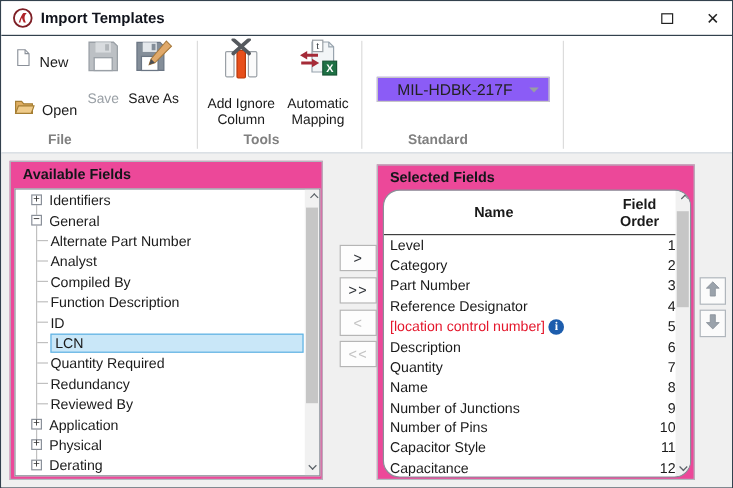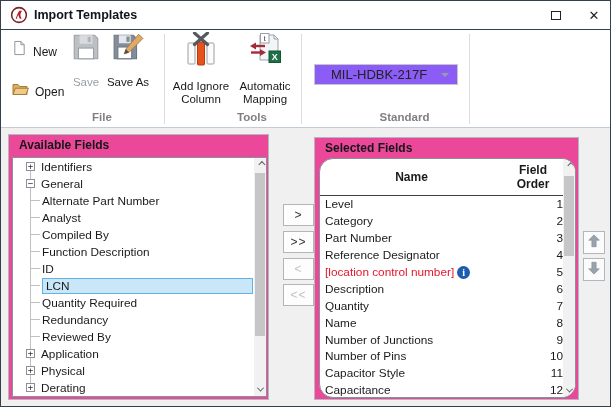--- a/index.html
+++ b/index.html
@@ -16,21 +16,21 @@
   .win-btn { position:absolute; top:0; width:30px; height:28px; display:flex;
              align-items:center; justify-content:center; cursor:default; }
   .btn-max { left:540px; } .btn-close { left:578px; }
   .max-glyph { width:10px; height:9px; border:1.4px solid #222; display:block; }
   .close-glyph { font-size:13px; color:#222; line-height:1; }
 
   
   .ribbon { position:absolute; left:0; top:29px; width:100%; height:98px; background:#fff;
             border-bottom:1px solid #c3ccd4; }
   .rib-sep { position:absolute; top:4px; height:90px; width:1px; background:#dcdcdc; }
-  .group-label { position:absolute; top:81px; height:16px; text-align:center;
+  .group-label { position:absolute; top:81px; height:16px; text-align:left;
                  font-weight:bold; font-size:11.5px; color:#808080;padding-left:39px; }
   .small-btn { position:absolute; display:flex; align-items:flex-end; gap:6px; height:22px;
                padding:0 3px; background:transparent; border:none;
                font-family:inherit; font-size:12px; color:#1a1a1a; }
   .big-btn { position:absolute; top:2px; display:flex; flex-direction:column; align-items:center;
              background:transparent; border:none; font-family:inherit; font-size:11.5px;
              color:#1a1a1a; line-height:13px; text-align:center; }
   .big-btn .ico { margin-bottom:11px; }
   .big-btn.disabled { color:#9aa0a6; }
   .dropdown { position:absolute; left:313px; top:34px; width:144px; height:21px;

